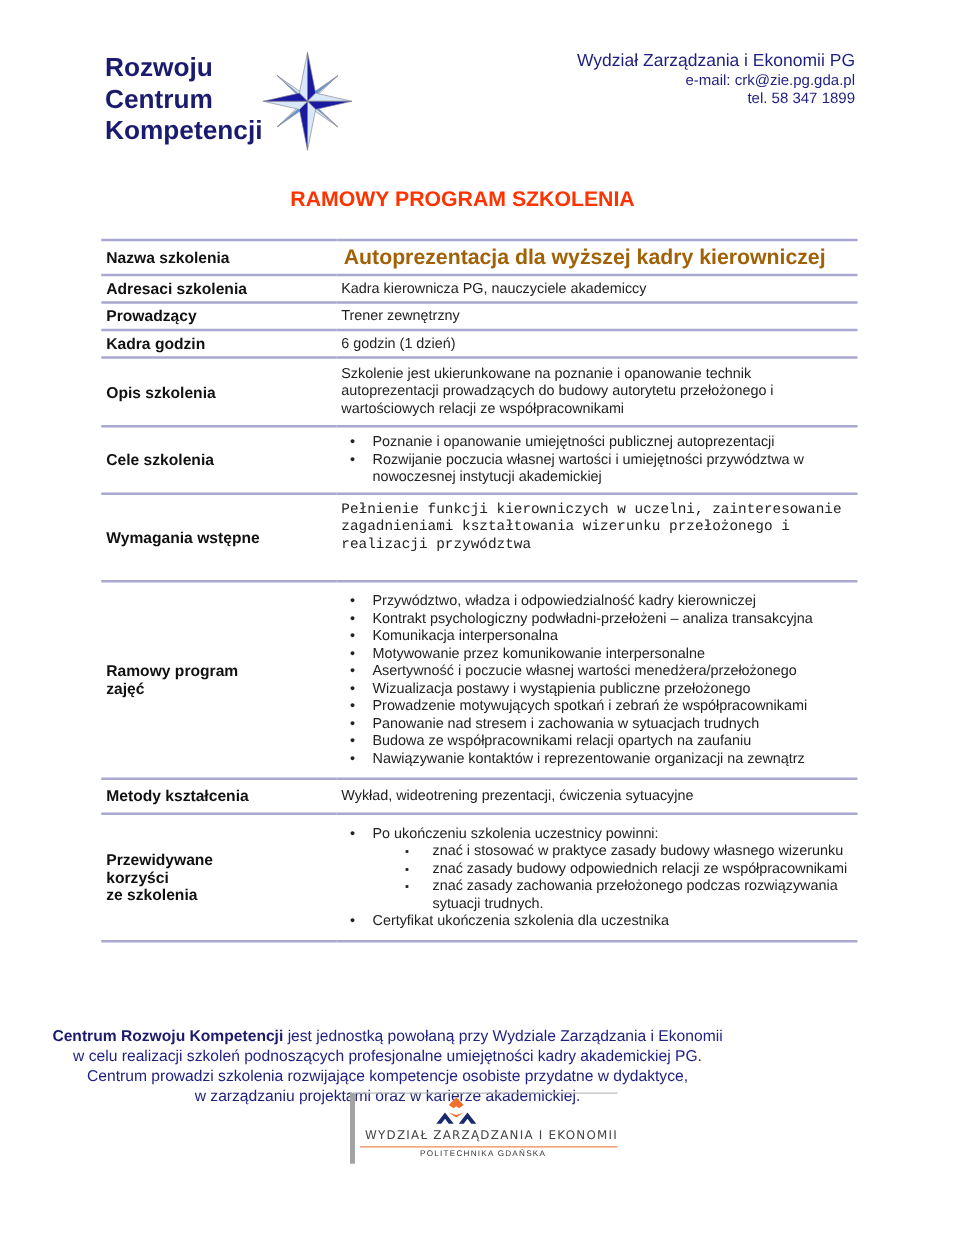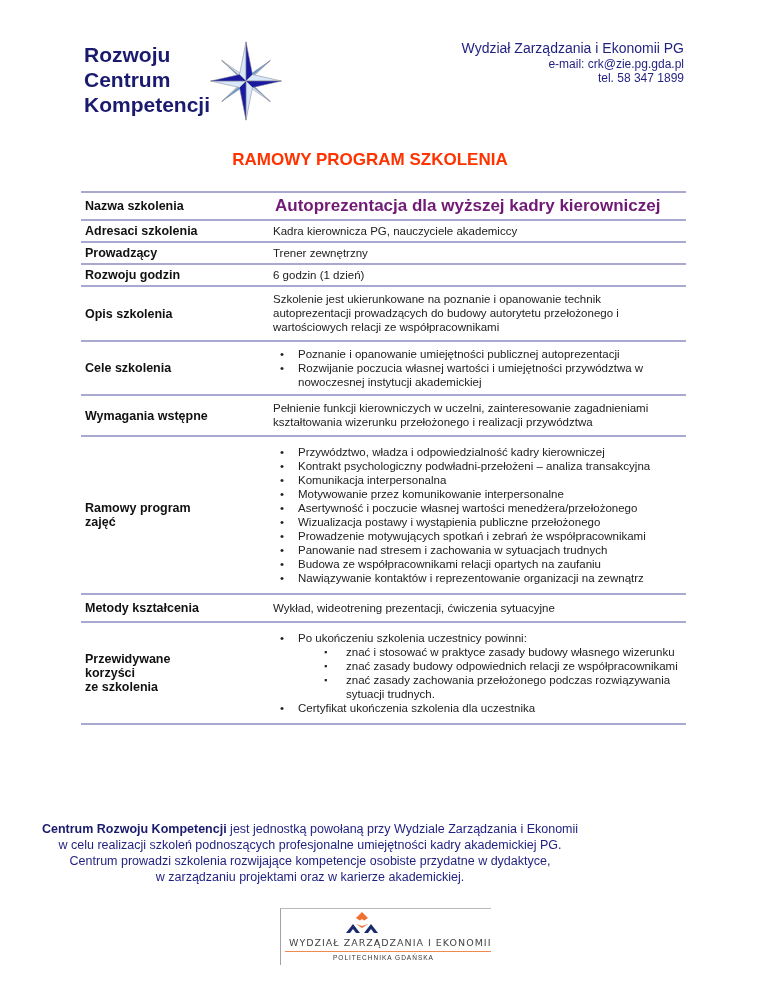--- a/index.html
+++ b/index.html
@@ -6,30 +6,30 @@
   body { width: 768px; height: 994px; position: relative; overflow: hidden; font-family: "Liberation Sans", sans-serif; color: #111; }
   .header-left { position: absolute; left: 84px; top: 42px; color: #1a1a6e; font-weight: bold; font-size: 21px; line-height: 25px; }
   .compass { position: absolute; left: 208px; top: 40px; width: 76px; height: 82px; }
   .header-right { position: absolute; right: 84px; top: 40px; text-align: right; color: #1f1f80; font-size: 12px; line-height: 14px; }
   .header-right .org { font-size: 14px; line-height: 17px; }
   .title { position: absolute; left: 0; width: 740px; top: 150px; text-align: center; color: #ff3300; font-weight: bold; font-size: 17px; }
   table.program { position: absolute; left: 81px; top: 191px; width: 605px; border-collapse: collapse; }
   table.program td { border-top: 2px solid #a8a8d0; border-bottom: 2px solid #a8a8d0; vertical-align: middle; padding: 3px 4px; }
   td.label { width: 180px; font-weight: bold; font-size: 12.5px; padding-left: 2px; }
   td.value { font-size: 11.5px; line-height: 14px; color: #222; padding-left: 6px; }
-  td.value.big { font-size: 17px; font-weight: bold; color: #701a75; padding: 6px 6px; }
+  td.value.big { font-size: 17px; font-weight: bold; color: #a16207; padding: 6px 6px; }
   ul.bullets { margin: 2px 0; padding-left: 25px; list-style: none; }
   ul.bullets > li { position: relative; margin: 0; }
   ul.bullets > li::before { content: "•"; position: absolute; left: -18px; }
   ul.sub { margin: 0; padding-left: 48px; list-style: none; }
   ul.sub > li { position: relative; }
   ul.sub > li::before { content: "▪"; position: absolute; left: -22px; font-size: 9px; }
   .footer-text { position: absolute; left: 0; width: 620px; top: 821px; text-align: center; color: #1f1f80; font-size: 12.5px; line-height: 16px; }
   .footer-text b { color: #1a1a6e; }
-  .footer-logo { position: absolute; left: 280px; top: 908px; width: 210px; height: 56px; border-left: 1px solid #a3a3a3; border-top: 1px solid #bbb; }
+  .footer-logo { position: absolute; left: 280px; top: 874px; width: 210px; height: 56px; border-left: 4px solid #a3a3a3; border-top: 1px solid #bbb; }
   .logo-mark { position: absolute; left: 56px; top: 2px; width: 50px; height: 24px; }
   .logo-name { position: absolute; left: 8px; top: 28px; font-size: 9.5px; letter-spacing: 1px; color: #444; font-family: "DejaVu Sans", sans-serif; white-space: nowrap; }
   .logo-line { position: absolute; left: 4px; right: 0; top: 42px; border-top: 1px solid #f08a50; }
   .logo-sub { position: absolute; left: 52px; top: 45px; font-size: 6.5px; letter-spacing: 1px; color: #333; white-space: nowrap; }
 </style>
 </head>
 <body>
 
 <div class="header-left">
   <div>Rozwoju</div>
@@ -74,39 +74,39 @@
   </tr>
   <tr>
     <td class="label">Adresaci szkolenia</td>
     <td class="value">Kadra kierownicza PG, nauczyciele akademiccy</td>
   </tr>
   <tr>
     <td class="label">Prowadzący</td>
     <td class="value">Trener zewnętrzny</td>
   </tr>
   <tr>
-    <td class="label">Rozwoju godzin</td>
+    <td class="label">Kadra godzin</td>
     <td class="value">6 godzin (1 dzień)</td>
   </tr>
   <tr>
     <td class="label">Opis szkolenia</td>
     <td class="value" style="padding-top:5px;padding-bottom:6px;">Szkolenie jest ukierunkowane na poznanie i opanowanie technik autoprezentacji prowadzących do budowy autorytetu przełożonego i wartościowych relacji ze współpracownikami</td>
   </tr>
   <tr>
     <td class="label">Cele  szkolenia</td>
     <td class="value">
       <ul class="bullets">
         <li>Poznanie i opanowanie umiejętności publicznej autoprezentacji</li>
         <li>Rozwijanie poczucia własnej wartości i umiejętności przywództwa w nowoczesnej instytucji akademickiej</li>
       </ul>
     </td>
   </tr>
   <tr>
     <td class="label">Wymagania wstępne</td>
-    <td class="value" style="padding-top:5px;padding-bottom:6px;">Pełnienie funkcji kierowniczych w uczelni, zainteresowanie zagadnieniami kształtowania wizerunku przełożonego i realizacji przywództwa</td>
+    <td class="value" style="padding-top:5px;padding-bottom:21px;font-family:Liberation Mono, monospace;">Pełnienie funkcji kierowniczych w uczelni, zainteresowanie zagadnieniami kształtowania wizerunku przełożonego i realizacji przywództwa</td>
   </tr>
   <tr>
     <td class="label">
       <div>Ramowy program</div>
       <div>zajęć</div>
     </td>
     <td class="value" style="padding-top:6px;padding-bottom:6px;">
       <ul class="bullets">
         <li>Przywództwo, władza i odpowiedzialność kadry kierowniczej</li>
         <li>Kontrakt psychologiczny podwładni-przełożeni – analiza transakcyjna</li>

